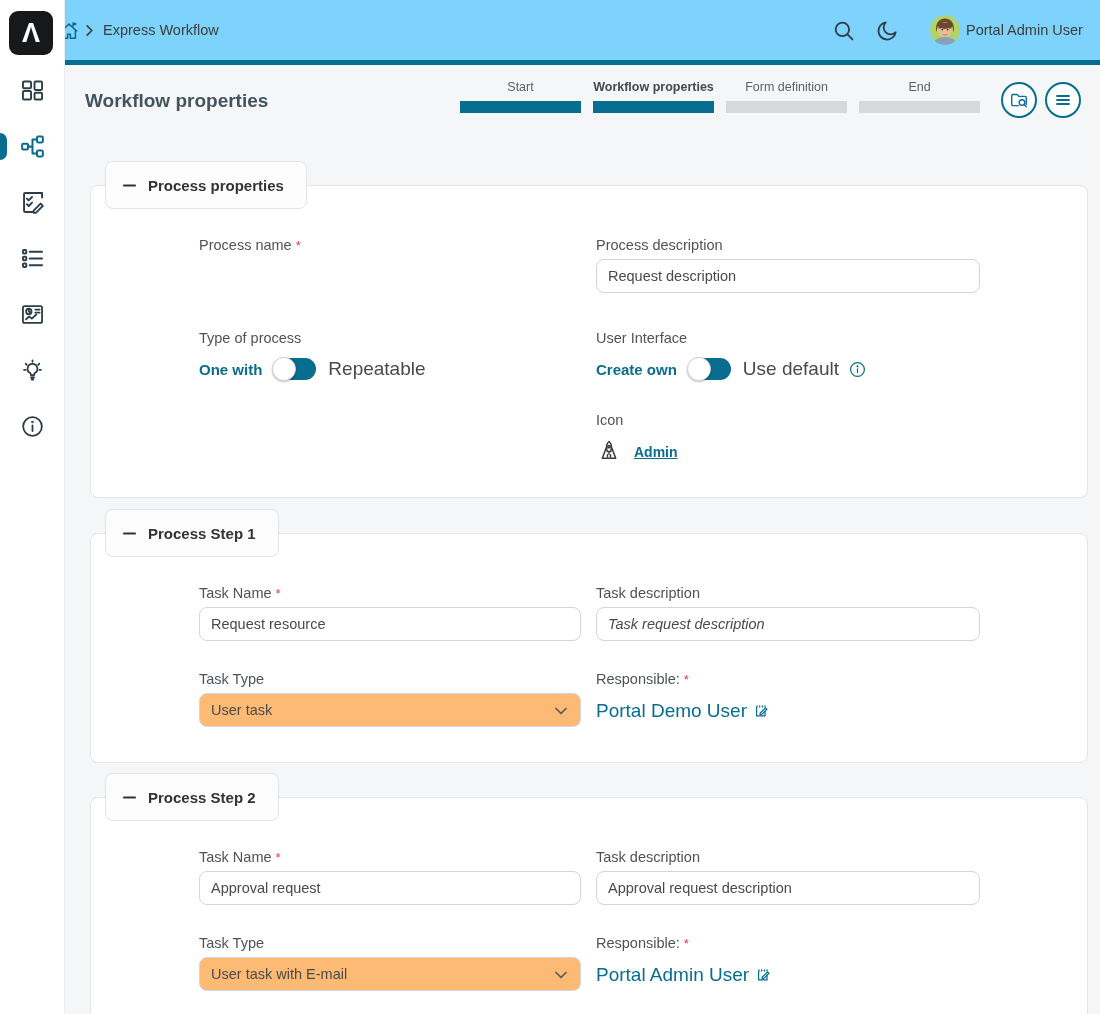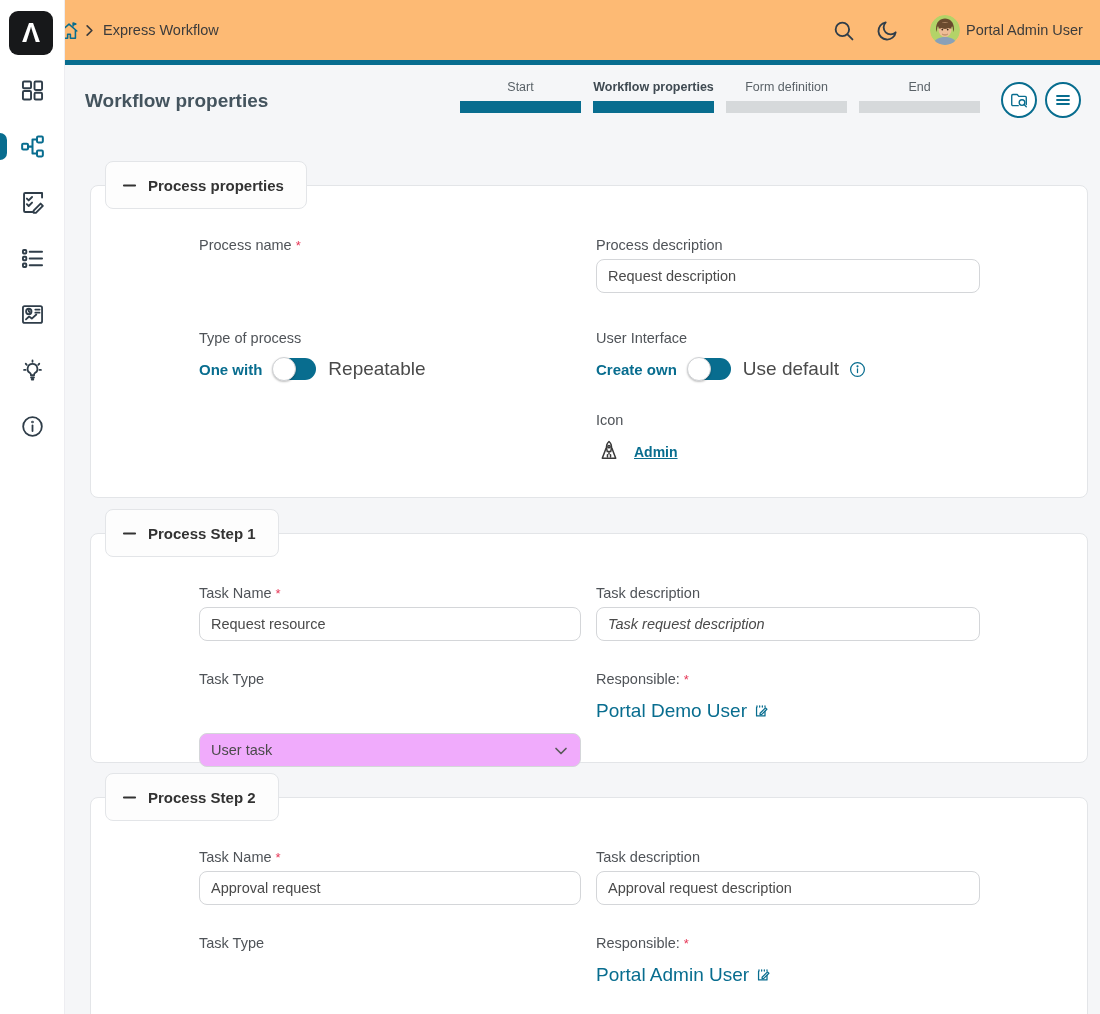--- a/index.html
+++ b/index.html
@@ -1,19 +1,19 @@
 <!DOCTYPE html>
 <html><head>
 <meta charset="utf-8">
 <style>
   html,body{margin:0;padding:0;background:#e9eaec;}
   .app{position:relative;width:1100px;height:1014px;background:#f5f6f8;overflow:hidden;
        font-family:"Liberation Sans",sans-serif;color:#444;}
   
-  .topbar{position:absolute;left:0;top:0;width:1100px;height:60px;background:#fdba74;z-index:4;}
+  .topbar{position:absolute;left:0;top:0;width:1100px;height:60px;background:#7dd3fc;z-index:4;}
   .crumb-home{position:absolute;left:58px;top:20px;width:22px;height:22px;}
   .crumb-sep{position:absolute;left:82px;top:23px;width:15px;height:15px;}
   .crumb-label{position:absolute;left:103px;top:22px;font-size:14.5px;color:#3c3c3c;}
   .top-icon-btn{position:absolute;top:16px;width:30px;height:30px;background:none;border:none;
        padding:0;cursor:pointer;}
   .avatar{position:absolute;left:930px;top:15px;width:30px;height:30px;border-radius:50%;overflow:hidden;cursor:pointer;}
   .user-name{position:absolute;left:966px;top:22px;font-size:14.5px;color:#3c3c3c;cursor:pointer;}
   
   .sidebar{position:absolute;left:0;top:0;width:64px;height:1014px;background:#fff;
        border-right:1px solid #ededf1;z-index:6;}
@@ -39,23 +39,23 @@
   .panel{position:absolute;left:90px;width:996px;background:#fff;border:1px solid #e3e5e8;
        border-radius:8px;}
   .legend{position:absolute;left:14px;top:-25px;height:46px;background:#fdfdfd;border:1px solid #e3e5e8;
        border-radius:8px;display:flex;align-items:center;padding:0 22px 0 16px;z-index:2;}
   .legend .minus{width:15px;height:15px;margin-right:11px;cursor:pointer;flex:none;}
   .legend .txt{font-size:15px;font-weight:bold;color:#333;white-space:nowrap;}
   .f-label{position:absolute;font-size:14.5px;color:#4f5358;white-space:nowrap;}
   .req{color:var(--required);margin-left:4px;font-size:13px;}
   .t-input{position:absolute;height:34px;border:1px solid #d4d6d9;border-radius:8px;background:#fff;
        font-family:"Liberation Sans",sans-serif;font-size:14.5px;color:#4a4a4a;padding:0 11px;box-sizing:border-box;}
-  .select{position:absolute;height:34px;border:1px solid #d4d6d9;border-radius:8px;background:#f0abfc;
+  .select{position:absolute;height:34px;border:1px solid #d4d6d9;border-radius:8px;background:#fdba74;
        font-size:14.5px;color:#4a4a4a;box-sizing:border-box;display:flex;align-items:center;
-       padding:0 32px 0 11px;cursor:pointer;margin-top:40px;}
+       padding:0 32px 0 11px;cursor:pointer;}
   .select svg{position:absolute;right:11px;top:9px;}
   .toggle-row{position:absolute;display:flex;align-items:center;height:26px;}
   .toggle-on-label{font-size:15px;font-weight:bold;color:var(--accent);margin-right:12px;}
   .toggle-off-label{font-size:19px;color:#4a4a4a;margin-left:12px;}
   .switch{position:relative;width:42px;height:22px;background:var(--accent);border-radius:11px;cursor:pointer;flex:none;}
   .switch .knob{position:absolute;left:-2px;top:-1px;width:24px;height:24px;border-radius:50%;
        background:#fff;border:1px solid #cfd1d4;box-shadow:0 1px 2px rgba(0,0,0,.25);box-sizing:border-box;}
   .info-ic{margin-left:10px;flex:none;cursor:pointer;}
   .change-link{font-size:14px;font-weight:bold;color:var(--accent);text-decoration:underline;cursor:pointer;}
   .resp-link{position:absolute;display:flex;align-items:center;gap:6px;font-size:19px;
@@ -294,20 +294,26 @@
       <span class="txt">Process Step 2</span>
     </div>
 
     <span class="f-label" style="left:108px;top:51px"><span>Task Name</span><span class="req">*</span></span>
     <input class="t-input" style="left: 108px; top: 73px; width: 382px;" value="Approval request">
 
     <span class="f-label" style="left:505px;top:51px">Task description</span>
     <input class="t-input" style="left: 505px; top: 73px; width: 384px;" value="Approval request description">
 
     <span class="f-label" style="left:108px;top:137px">Task Type</span>
+    <div class="select" style="left:108px;top:159px;width:382px">
+      <span>User task with E-mail</span>
+      <svg width="16" height="16" viewBox="0 0 16 16" fill="none" stroke="#5a5a5a" stroke-width="1.7" stroke-linecap="round" stroke-linejoin="round">
+          <path d="M3 5.5l5 5 5-5"></path>
+        </svg>
+    </div>
 
     <span class="f-label" style="left:505px;top:137px"><span>Responsible:</span><span class="req">*</span></span>
     <a class="resp-link" style="left:505px;top:166px">
       <span>Portal Admin User</span>
       <svg width="16" height="16" viewBox="0 0 18 18" fill="none" stroke="#086d8f" stroke-width="1.4" stroke-linecap="round" stroke-linejoin="round">
         <path d="M4 5v9.5h9.5V9.5"></path>
           <path d="M4.5 3.2v1.4M7.5 3.2v1.4M10.5 3.2v1.4M13.5 3.2v1.4"></path>
         <path d="M8 11.5l6-6 1.6 1.6-6 6H8v-1.6z"></path>
       </svg>
     </a>

